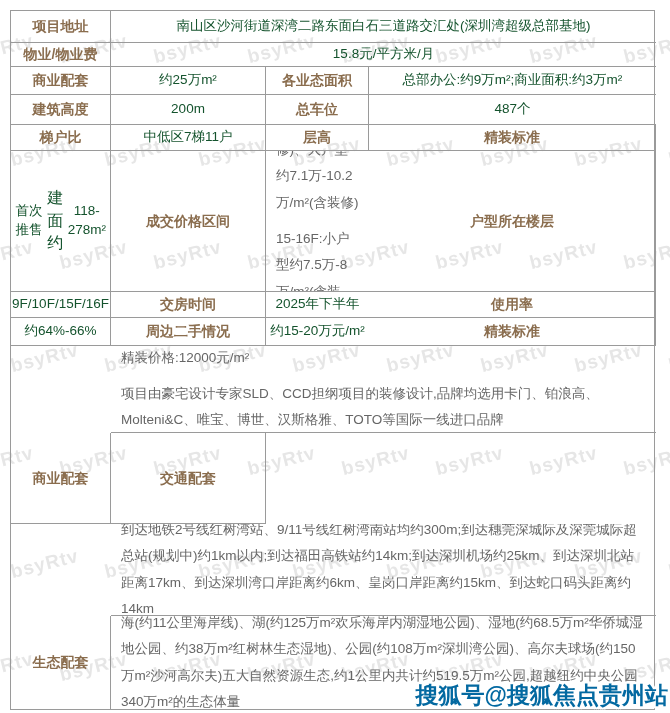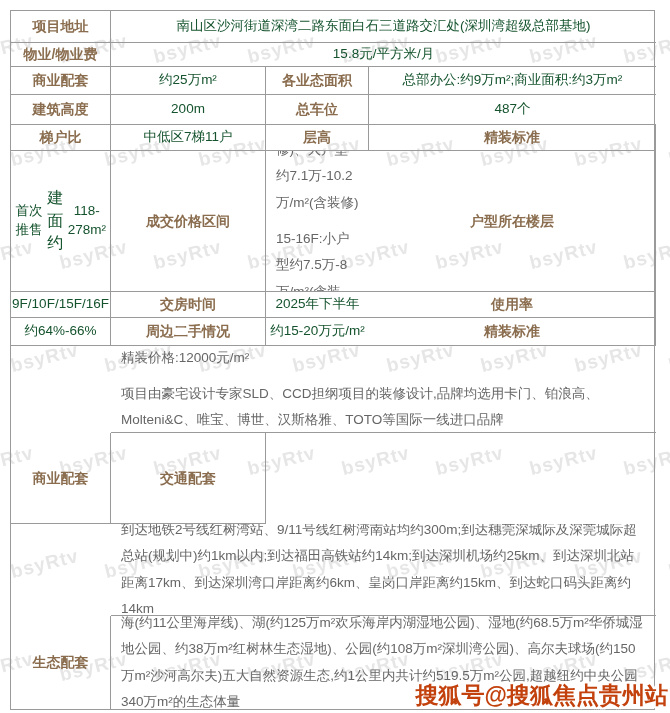--- a/index.html
+++ b/index.html
@@ -39,21 +39,21 @@
   .txt {
     color:#666; font-size:13.5px; text-align:left; line-height:1.95;
     padding:4px 10px; display:flex; flex-direction:column; justify-content:center;
     align-items:stretch;
   }
   .txt p { margin:0; }
   .txt p + p { margin-top:10px; }
   .small-note { font-size:16px; }
   .stamp {
     position:absolute; right:2px; bottom:2px; z-index:3;
-    font-size:23px; font-weight:900; color:#c2410c; letter-spacing:0;
+    font-size:23px; font-weight:900; color:#0369a1; letter-spacing:0;
     text-shadow:
       -2px -2px 0 #fff, 2px -2px 0 #fff, -2px 2px 0 #fff, 2px 2px 0 #fff,
       0 -2px 0 #fff, 0 2px 0 #fff, -2px 0 0 #fff, 2px 0 0 #fff;
     font-family:"Liberation Sans","DejaVu Sans",sans-serif;
   }
 </style>
 </head>
 <body>
 
 <div class="page">

